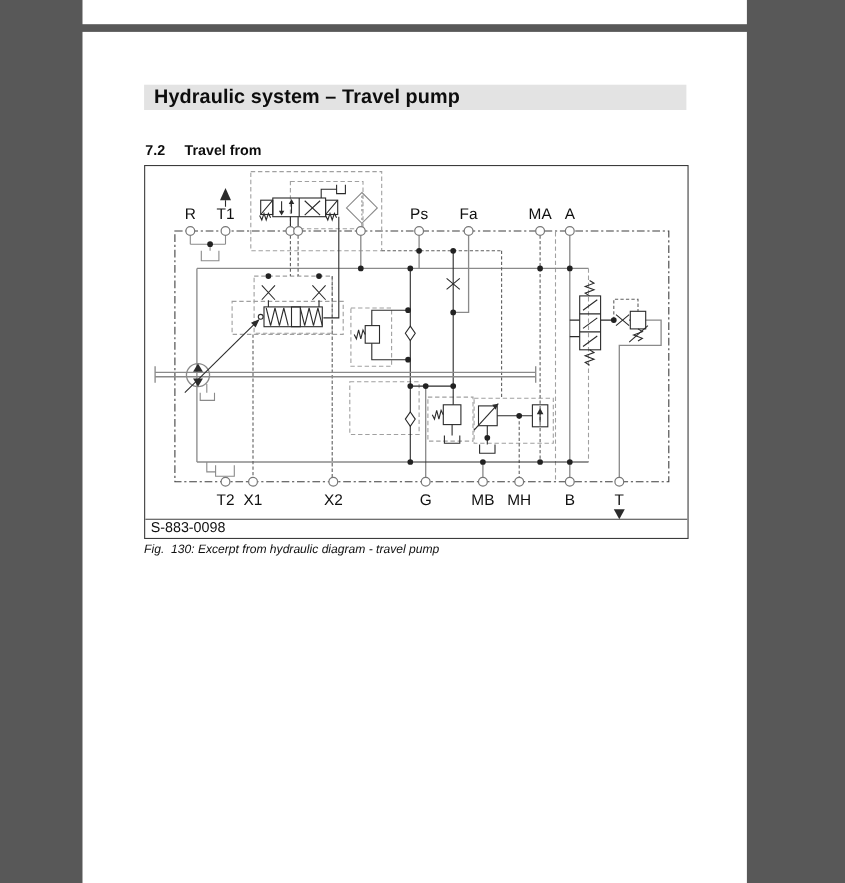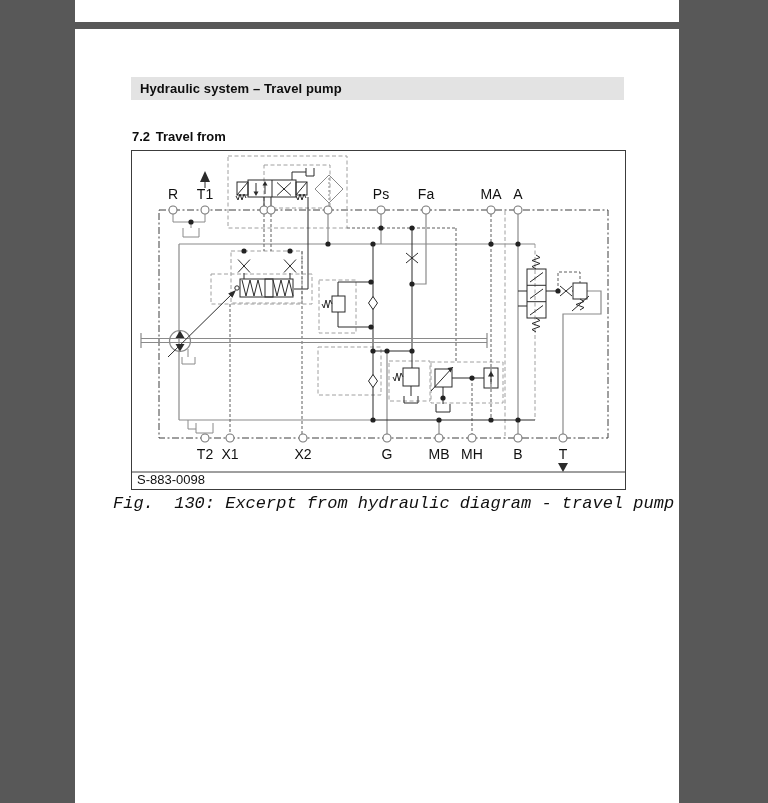--- a/index.html
+++ b/index.html
@@ -1,26 +1,26 @@
 <!DOCTYPE html>
 <html><head>
 <meta charset="utf-8">
 <style>
   html,body{margin:0;padding:0;width:768px;height:803px;overflow:hidden;
     background:#585858;font-family:"Liberation Sans",sans-serif;}
   .prev-page{position:absolute;left:75px;top:0;width:604px;height:22px;background:#ffffff;}
   .page{position:absolute;left:75px;top:29px;width:604px;height:774px;background:#ffffff;}
   .header-bar{position:absolute;left:56px;top:48px;width:493px;height:23px;background:#e3e3e3;
     display:flex;align-items:center;box-sizing:border-box;padding-left:9px;}
-  .header-bar span{font-size:13px;font-weight:bold;color:#0d0d0d;letter-spacing:.1px;}
+  .header-bar span{font-size:18px;font-weight:bold;color:#0d0d0d;letter-spacing:.1px;}
   .section-heading{position:absolute;left:57px;top:100px;font-size:13px;font-weight:bold;color:#0d0d0d;}
-  .section-heading .num{margin-right:2px;}
+  .section-heading .num{margin-right:14px;}
   .figure-box{position:absolute;left:56px;top:121px;width:493px;height:338px;border:1px solid #3c3c3c;}
-  .figure-caption{position:absolute;left:38px;top:465px;font-size:17px;font-style:italic;
-    color:#101010;white-space:pre;font-family:Liberation Mono, monospace;}
+  .figure-caption{position:absolute;left:56px;top:465px;font-size:11px;font-style:italic;
+    color:#101010;white-space:pre;}
   
   .ln{stroke:#8a8a8a;stroke-width:1.2;fill:none}          
   .ln2{stroke:#8a8a8a;stroke-width:1;fill:none}
   .dk{stroke:#2b2b2b;stroke-width:1;fill:none}            
   .bd{stroke:#3f3f3f;stroke-width:1;fill:none;stroke-dasharray:7 2.5 2 2.5} 
   .db{stroke:#a0a0a0;stroke-width:1;fill:none;stroke-dasharray:4 2.5}       
   .dp{stroke:#5f5f5f;stroke-width:1;fill:none;stroke-dasharray:3 2}         
   .pc{stroke:#787878;stroke-width:1.1;fill:#ffffff}       
   .dt{fill:#222;stroke:none}                              
   .fl{fill:#2b2b2b;stroke:none}

